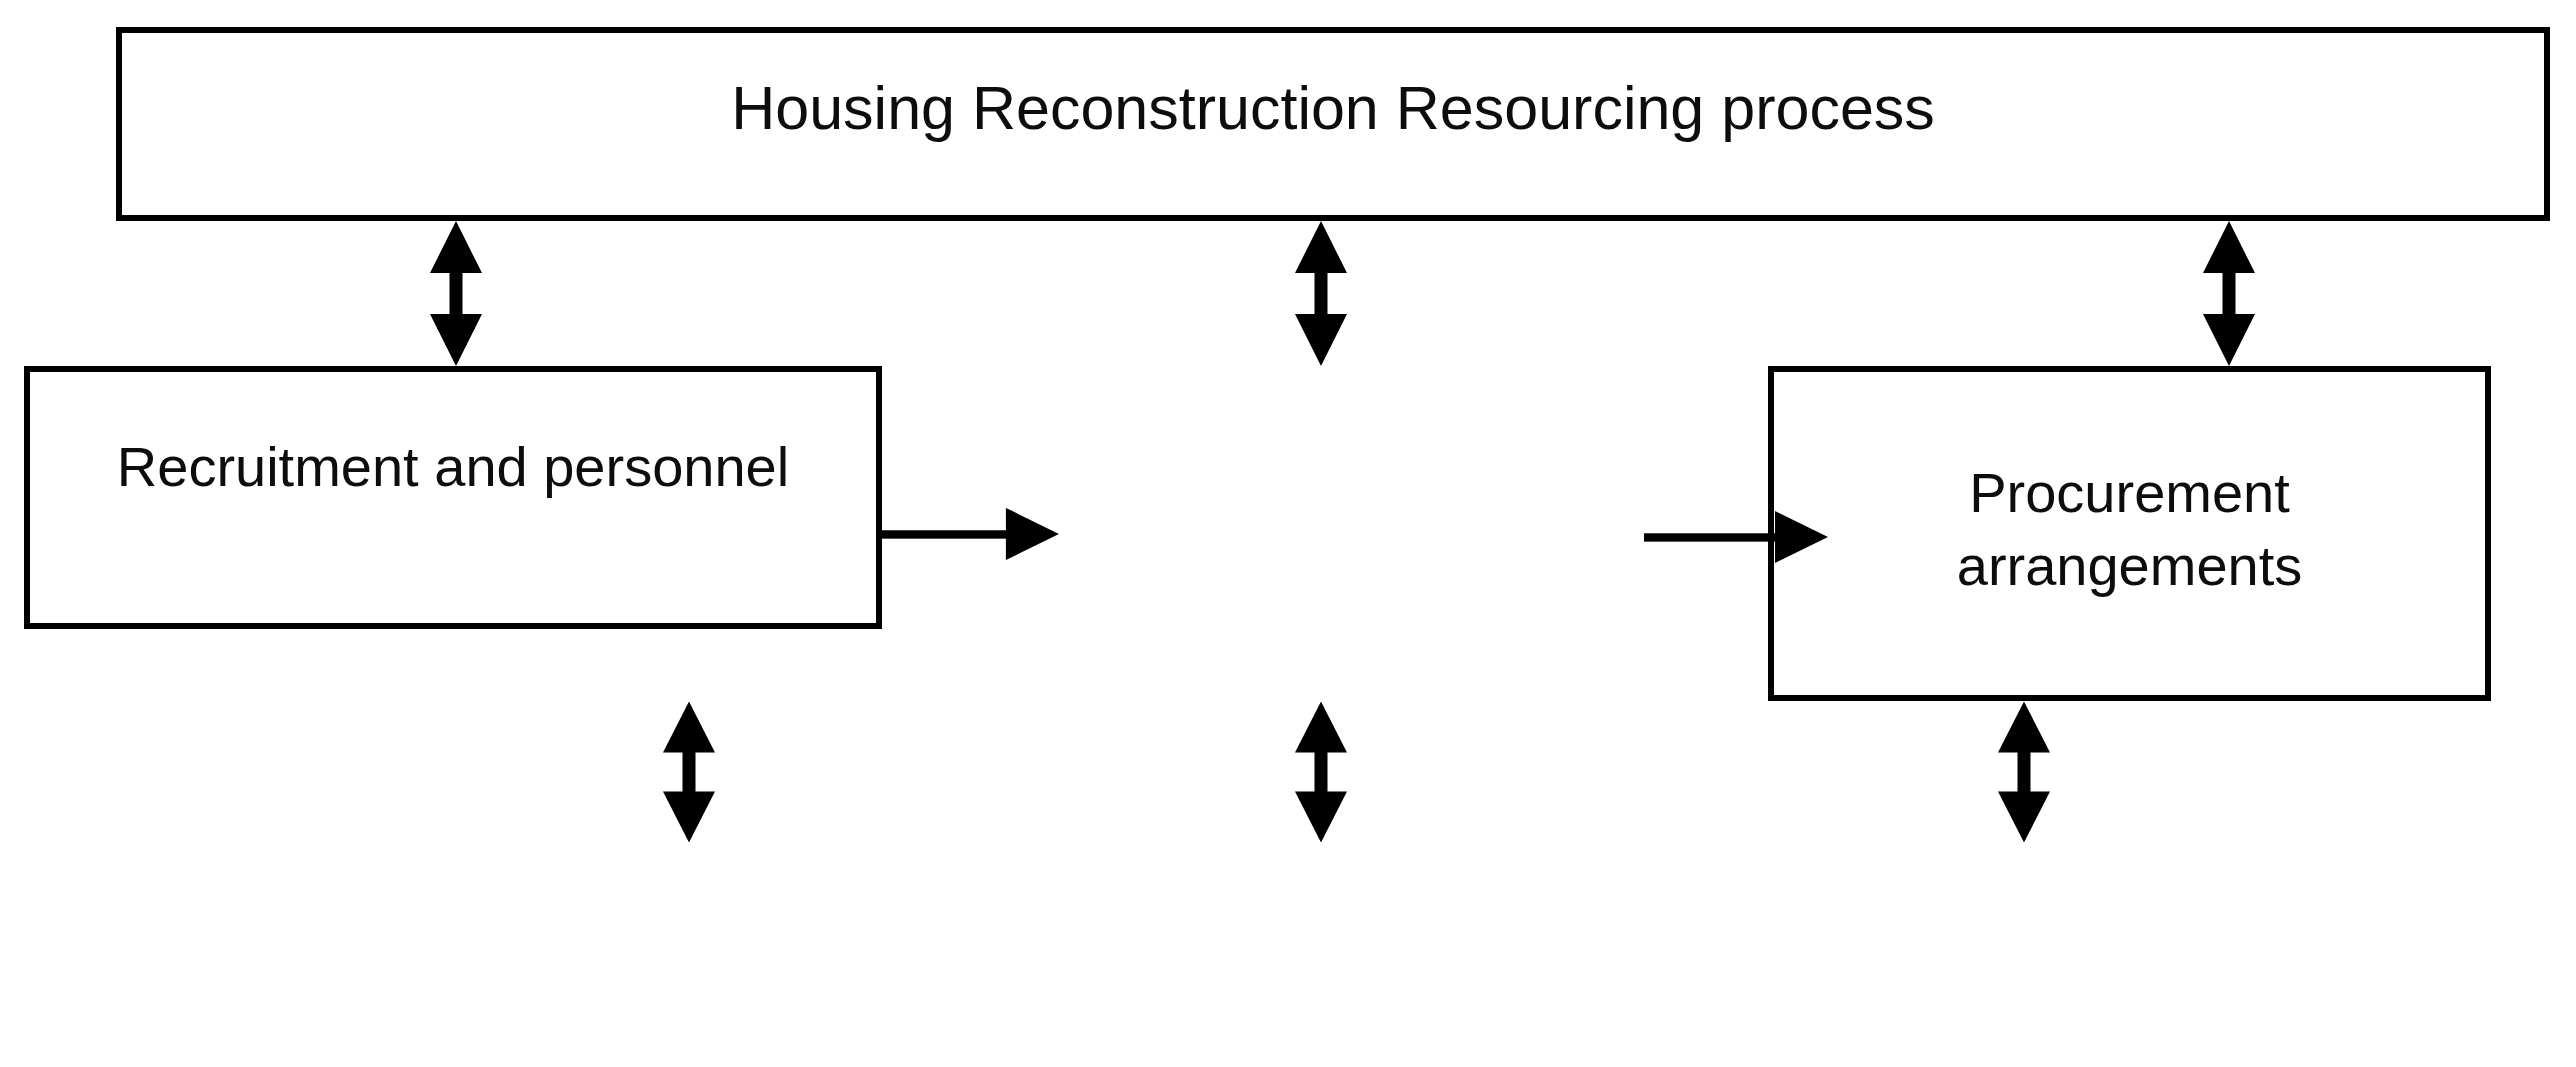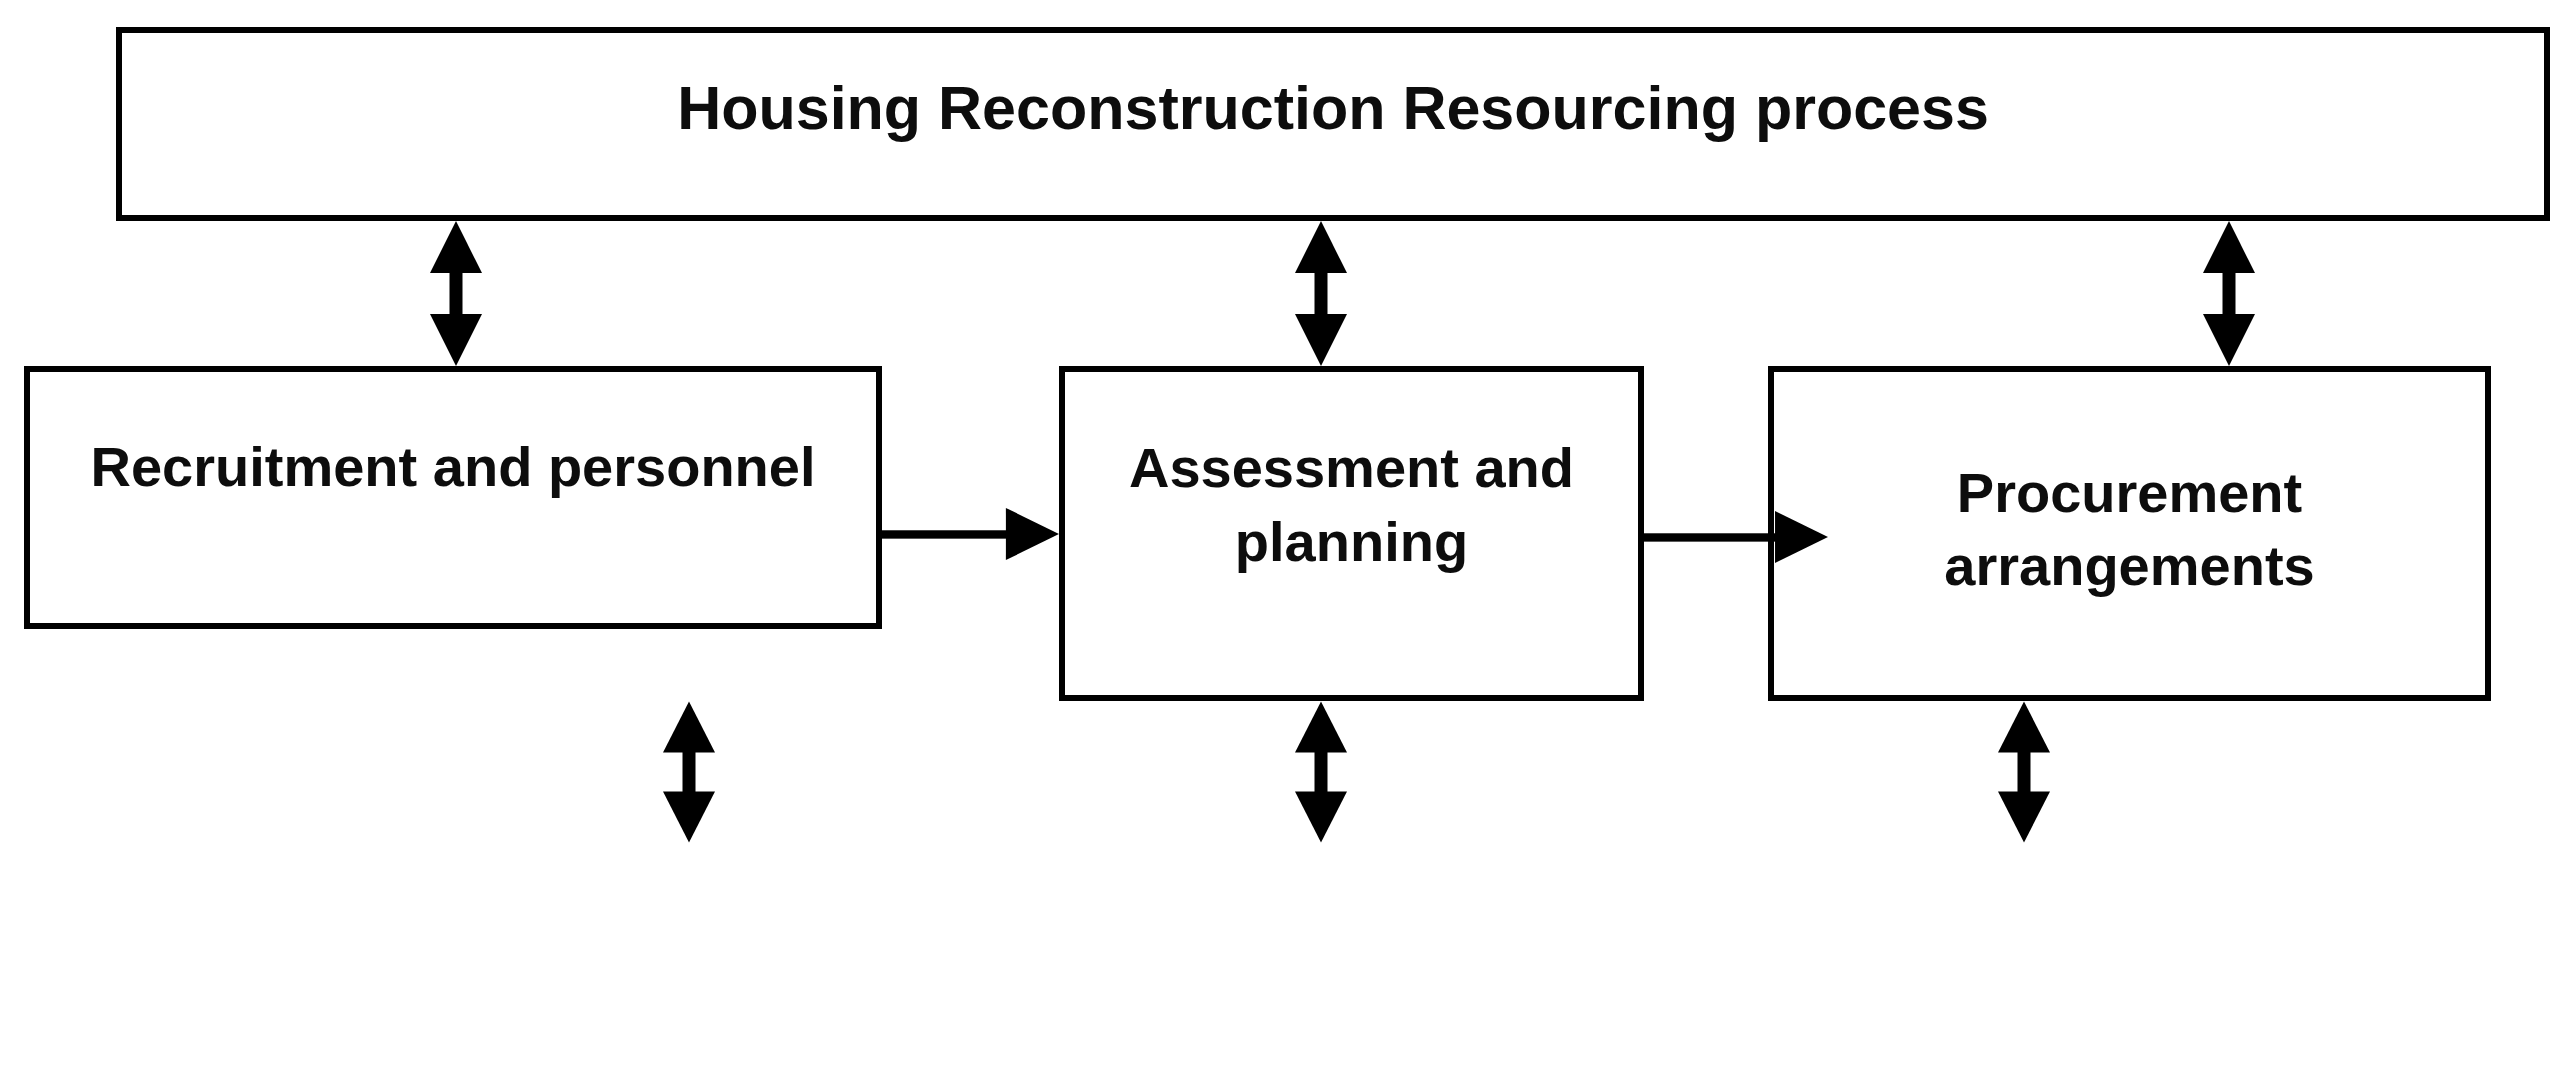--- a/index.html
+++ b/index.html
@@ -19,21 +19,21 @@
   .box {
     position: absolute;
     background: #ffffff;
     border: 6.5px solid #000000;
     box-sizing: border-box;
     display: flex;
     flex-direction: column;
     justify-content: center;
     align-items: center;
     text-align: center;
-    font-weight: bold;
+    font-weight: normal;
     color: #0d0d0d;
   }
   .box .line { display: block; }
 
   .box-top {
     left: 116px; top: 27px; width: 2434px; height: 194px;
     font-size: 61px;
     padding-bottom: 32px;
   }
   .box-left {
@@ -68,24 +68,20 @@
 <div class="canvas">
 
   <div class="box box-top">
     <span class="line">Housing Reconstruction Resourcing process</span>
   </div>
 
   <div class="box box-left">
     <span class="line">Recruitment and personnel</span>
   </div>
 
-  <div class="box box-middle">
-    <span class="line">Assessment and</span>
-    <span class="line">planning</span>
-  </div>
 
   <div class="box box-right">
     <span class="line">Procurement</span>
     <span class="line">arrangements</span>
   </div>
 
 
   <div class="arrow" style="left:430px; top:221px;">
     <svg width="52" height="145" viewBox="0 0 56 156">
       <polygon points="28,0 0,56 56,56" fill="#000000"></polygon>

